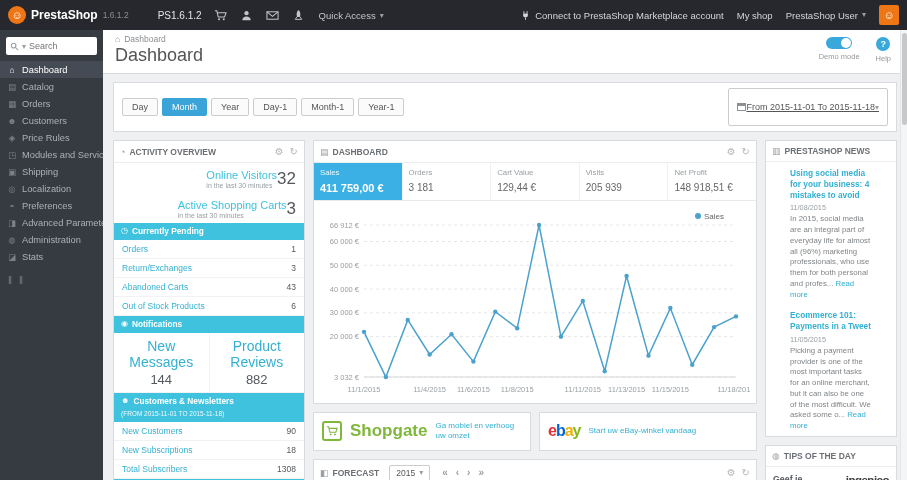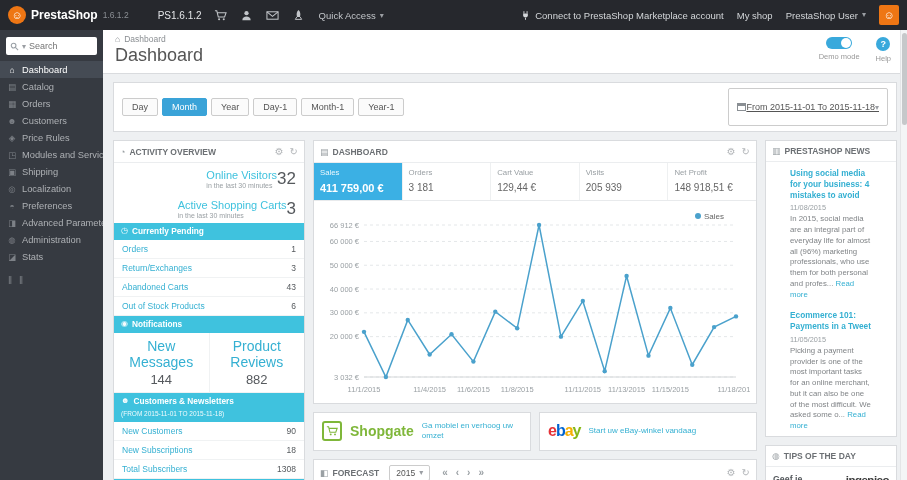--- a/index.html
+++ b/index.html
@@ -91,21 +91,21 @@
   .kpi .kv { font-size:10px; color:#666; margin-top:5px; white-space:nowrap; }
   .kpi.active { background:#3bb0e4; }
   .kpi.active .kl { color:#eaf7fd; }
   .kpi.active .kv { color:#fff; font-weight:bold; font-size:11px; }
   .chart-wrap { padding:6px 6px 2px 2px; }
 
   
   .promos { display:flex; gap:8px; margin-bottom:8px; }
   .promo { flex:1; background:#fff; border:1px solid var(--panelborder); padding:8px; display:flex; align-items:center; gap:8px; min-height:38px; }
   .sg-logo { width:20px; height:20px; border:2px solid #7fb73a; border-radius:3px; display:flex; align-items:center; justify-content:center; flex:none; }
-  .sg-name { color:#7fb73a; font-size:14px; font-weight:bold; }
+  .sg-name { color:#7fb73a; font-size:17px; font-weight:bold; }
   .promo a { color:var(--link); font-size:8px; line-height:1.3; }
   .ebay-logo { font-size:16px; font-weight:bold; letter-spacing:-1px; flex:none; }
   .e1{color:#e53238;} .e2{color:#0064d2;} .e3{color:#f5af02;} .e4{color:#86b817;}
 
   
   .year-sel { border:1px solid #ccc; border-radius:2px; font-size:8.5px; padding:2px 6px; display:flex; gap:4px; align-items:center; color:#555; font-weight:normal; margin-left:6px; cursor:pointer; }
   .pager { display:flex; gap:4px; margin-left:6px; }
   .pager span { color:#9aa0a4; cursor:pointer; font-size:10px; padding:0 2px; }
   .fc-legend { display:flex; gap:10px; padding:8px; font-size:8.3px; color:#777; align-items:center; }
   .fl { display:flex; gap:4px; align-items:center; cursor:pointer; }

